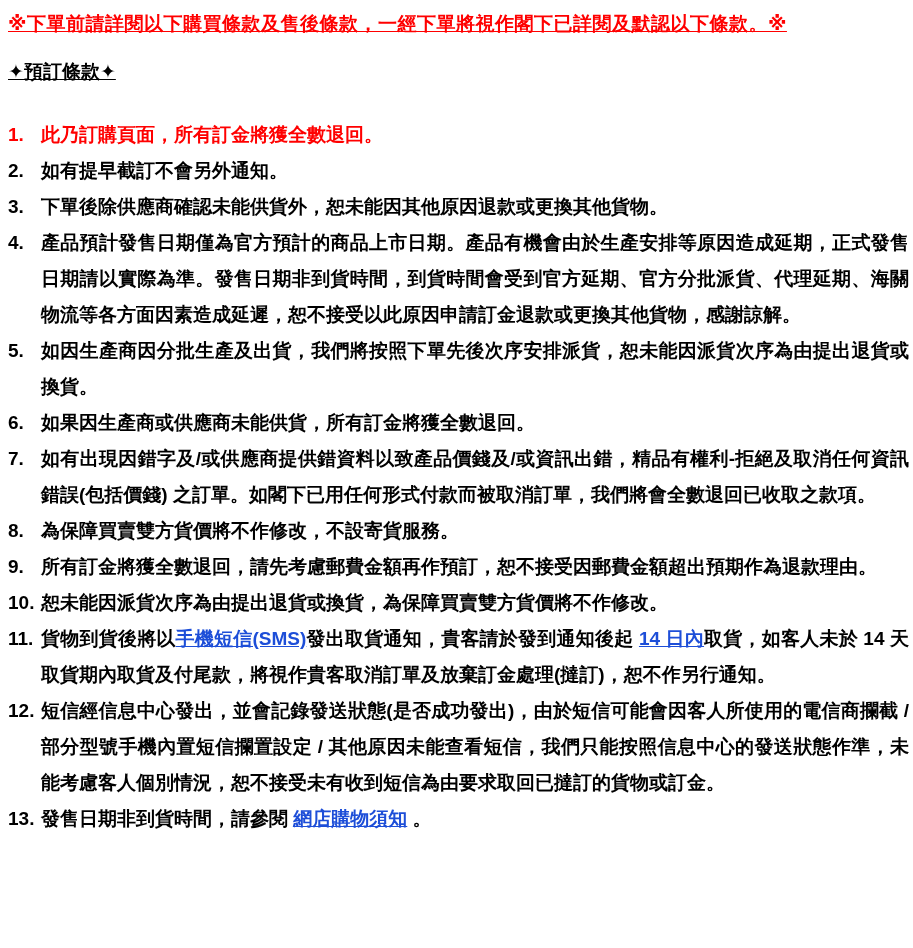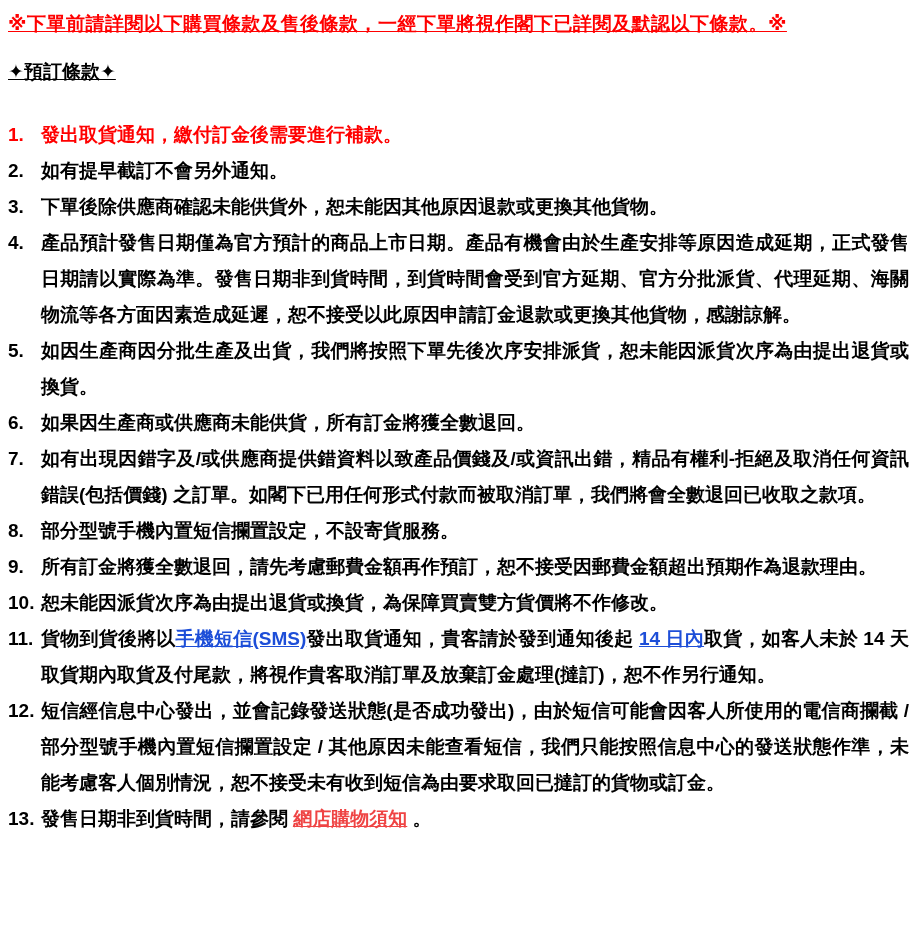--- a/index.html
+++ b/index.html
@@ -51,39 +51,39 @@
   .term-item.red,
   .term-item.red .term-num,
   .term-item.red .term-text {
     color: #ff0000;
   }
   .seg-red-underline {
     color: #1d4ed8;
     text-decoration: underline;
   }
   .seg-link {
-    color: #ef4444;
+    color: #1d4ed8;
     text-decoration: underline;
     cursor: pointer;
   }
 </style>
 </head>
 <body>
 
 <div class="page">
   <div class="notice">※下單前請詳閱以下購買條款及售後條款，一經下單將視作閣下已詳閱及默認以下條款。※</div>
 
   <div class="section-title">
     <span class="underlined">✦預訂條款✦</span>
   </div>
 
   <div class="terms-list">
       <div class="term-item red">
         <span class="term-num">1.</span>
-        <span class="term-text"><span class="seg-normal">發出取貨通知，繳付訂金後需要進行補款。</span></span>
+        <span class="term-text"><span class="seg-normal">此乃訂購頁面，所有訂金將獲全數退回。</span></span>
       </div>
       <div class="term-item">
         <span class="term-num">2.</span>
         <span class="term-text"><span class="seg-normal">如有提早截訂不會另外通知。</span></span>
       </div>
       <div class="term-item">
         <span class="term-num">3.</span>
         <span class="term-text"><span class="seg-normal">下單後除供應商確認未能供貨外，恕未能因其他原因退款或更換其他貨物。</span></span>
       </div>
       <div class="term-item">
@@ -97,21 +97,21 @@
       <div class="term-item">
         <span class="term-num">6.</span>
         <span class="term-text"><span class="seg-normal">如果因生產商或供應商未能供貨，所有訂金將獲全數退回。</span></span>
       </div>
       <div class="term-item">
         <span class="term-num">7.</span>
         <span class="term-text"><span class="seg-normal">如有出現因錯字及/或供應商提供錯資料以致產品價錢及/或資訊出錯，精品有權利-拒絕及取消任何資訊錯誤(包括價錢) 之訂單。如閣下已用任何形式付款而被取消訂單，我們將會全數退回已收取之款項。</span></span>
       </div>
       <div class="term-item">
         <span class="term-num">8.</span>
-        <span class="term-text"><span class="seg-normal">部分型號手機內置短信攔置設定，不設寄貨服務。</span></span>
+        <span class="term-text"><span class="seg-normal">為保障買賣雙方貨價將不作修改，不設寄貨服務。</span></span>
       </div>
       <div class="term-item">
         <span class="term-num">9.</span>
         <span class="term-text"><span class="seg-normal">所有訂金將獲全數退回，請先考慮郵費金額再作預訂，恕不接受因郵費金額超出預期作為退款理由。</span></span>
       </div>
       <div class="term-item">
         <span class="term-num">10.</span>
         <span class="term-text"><span class="seg-normal">恕未能因派貨次序為由提出退貨或換貨，為保障買賣雙方貨價將不作修改。</span></span>
       </div>
       <div class="term-item">

